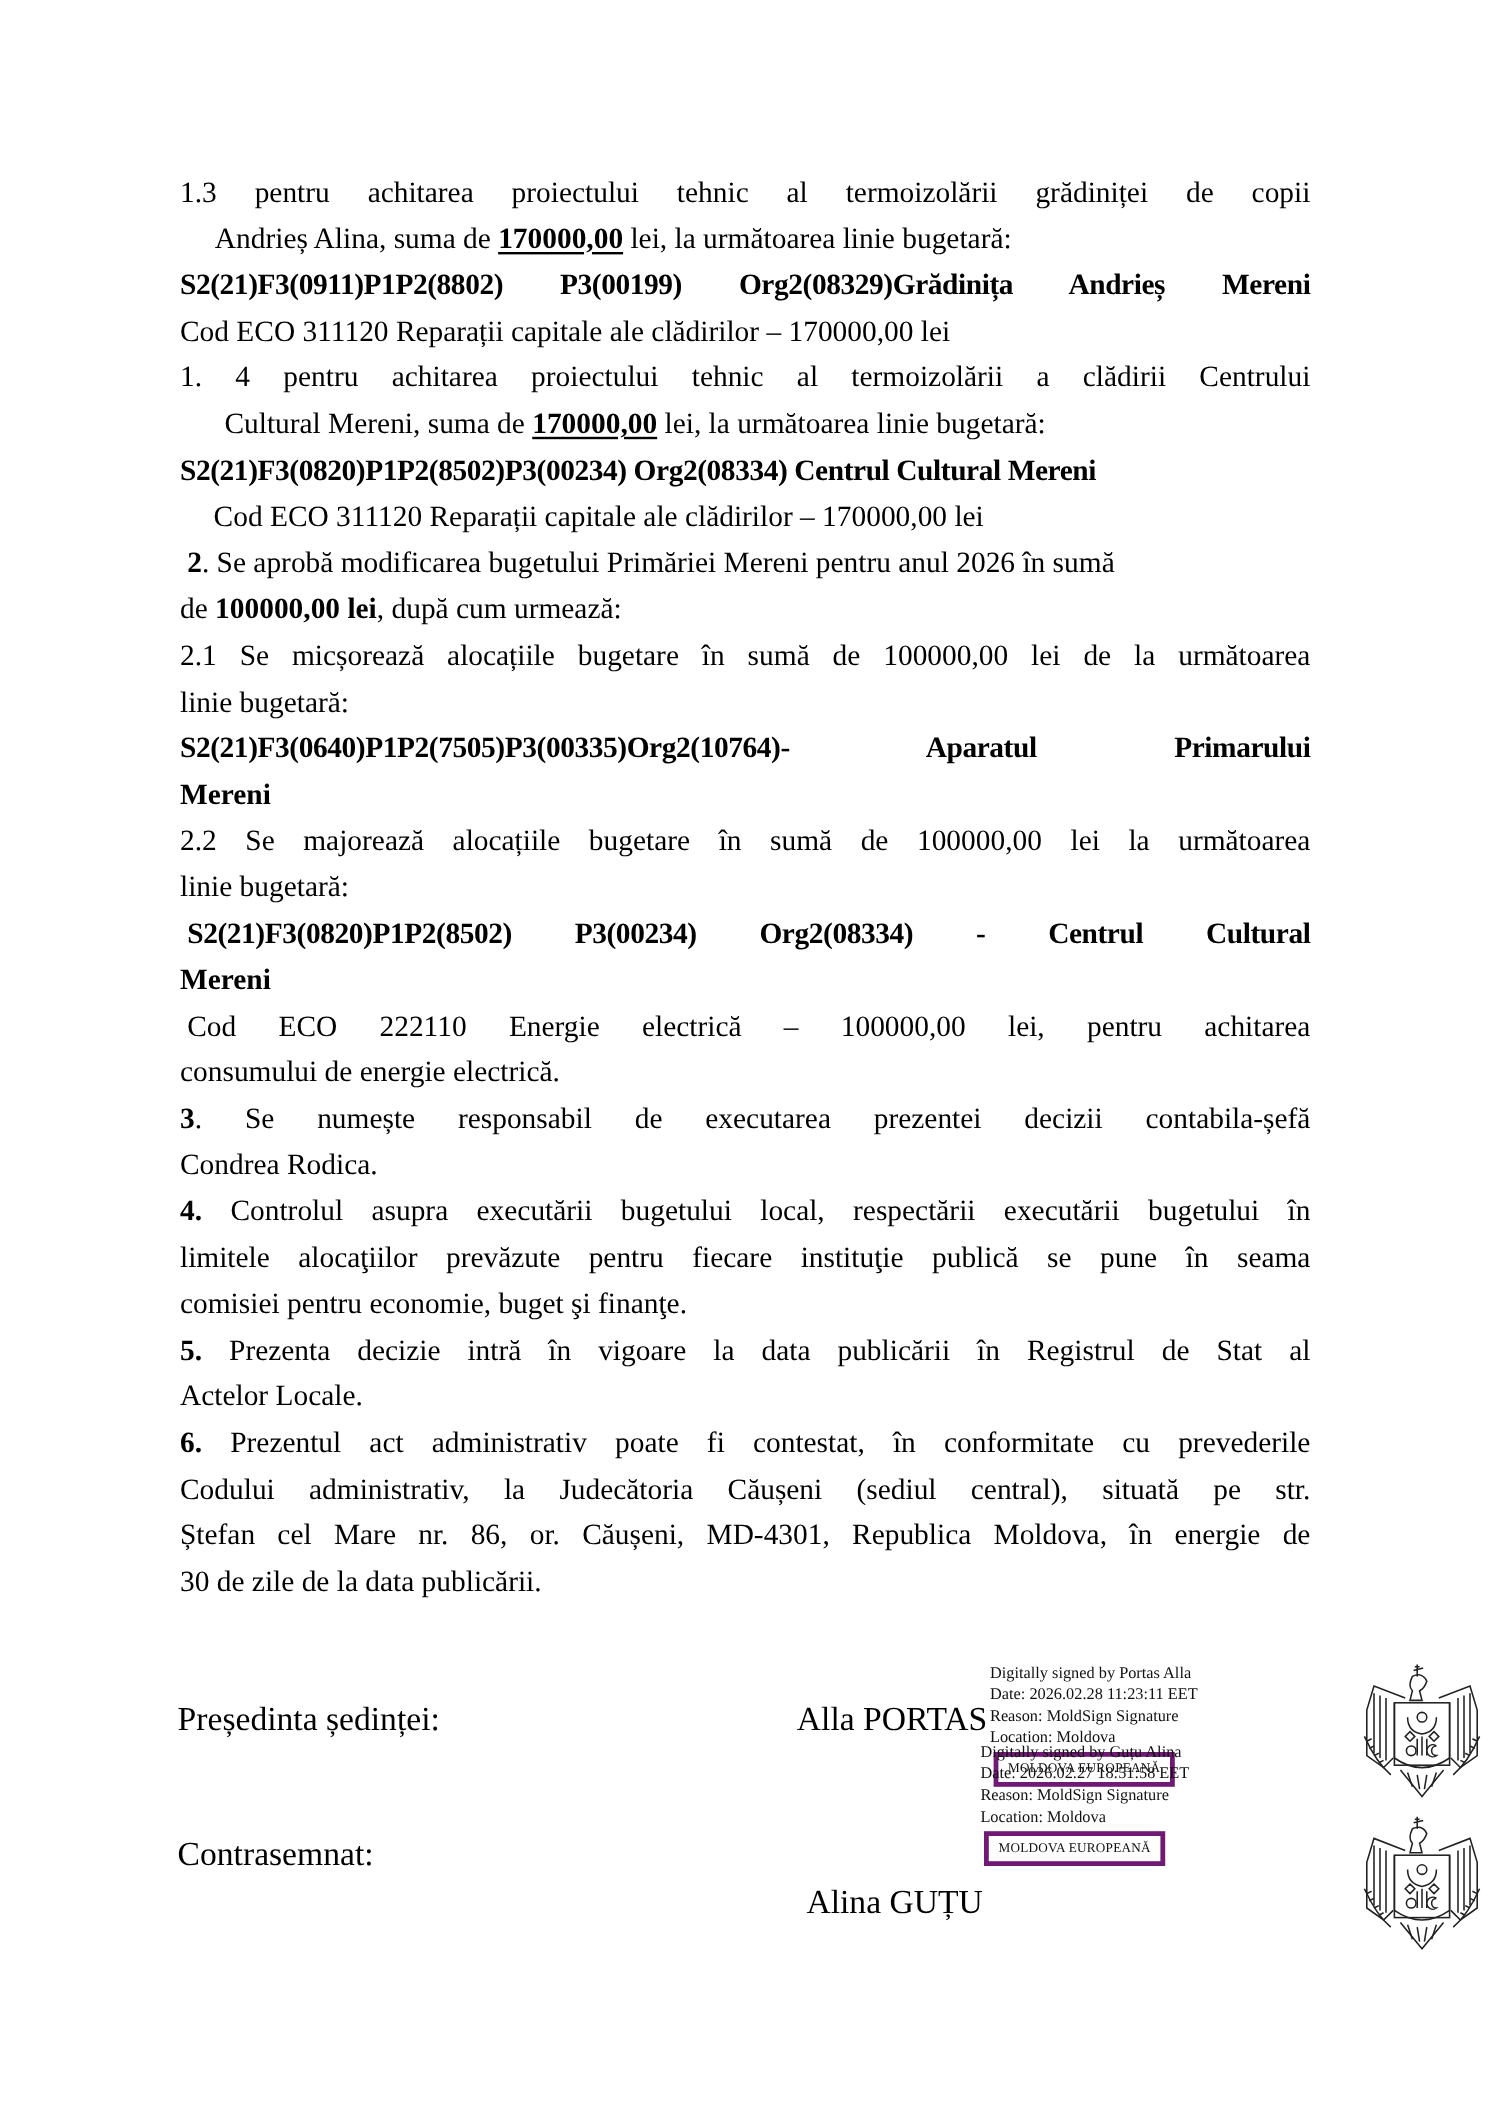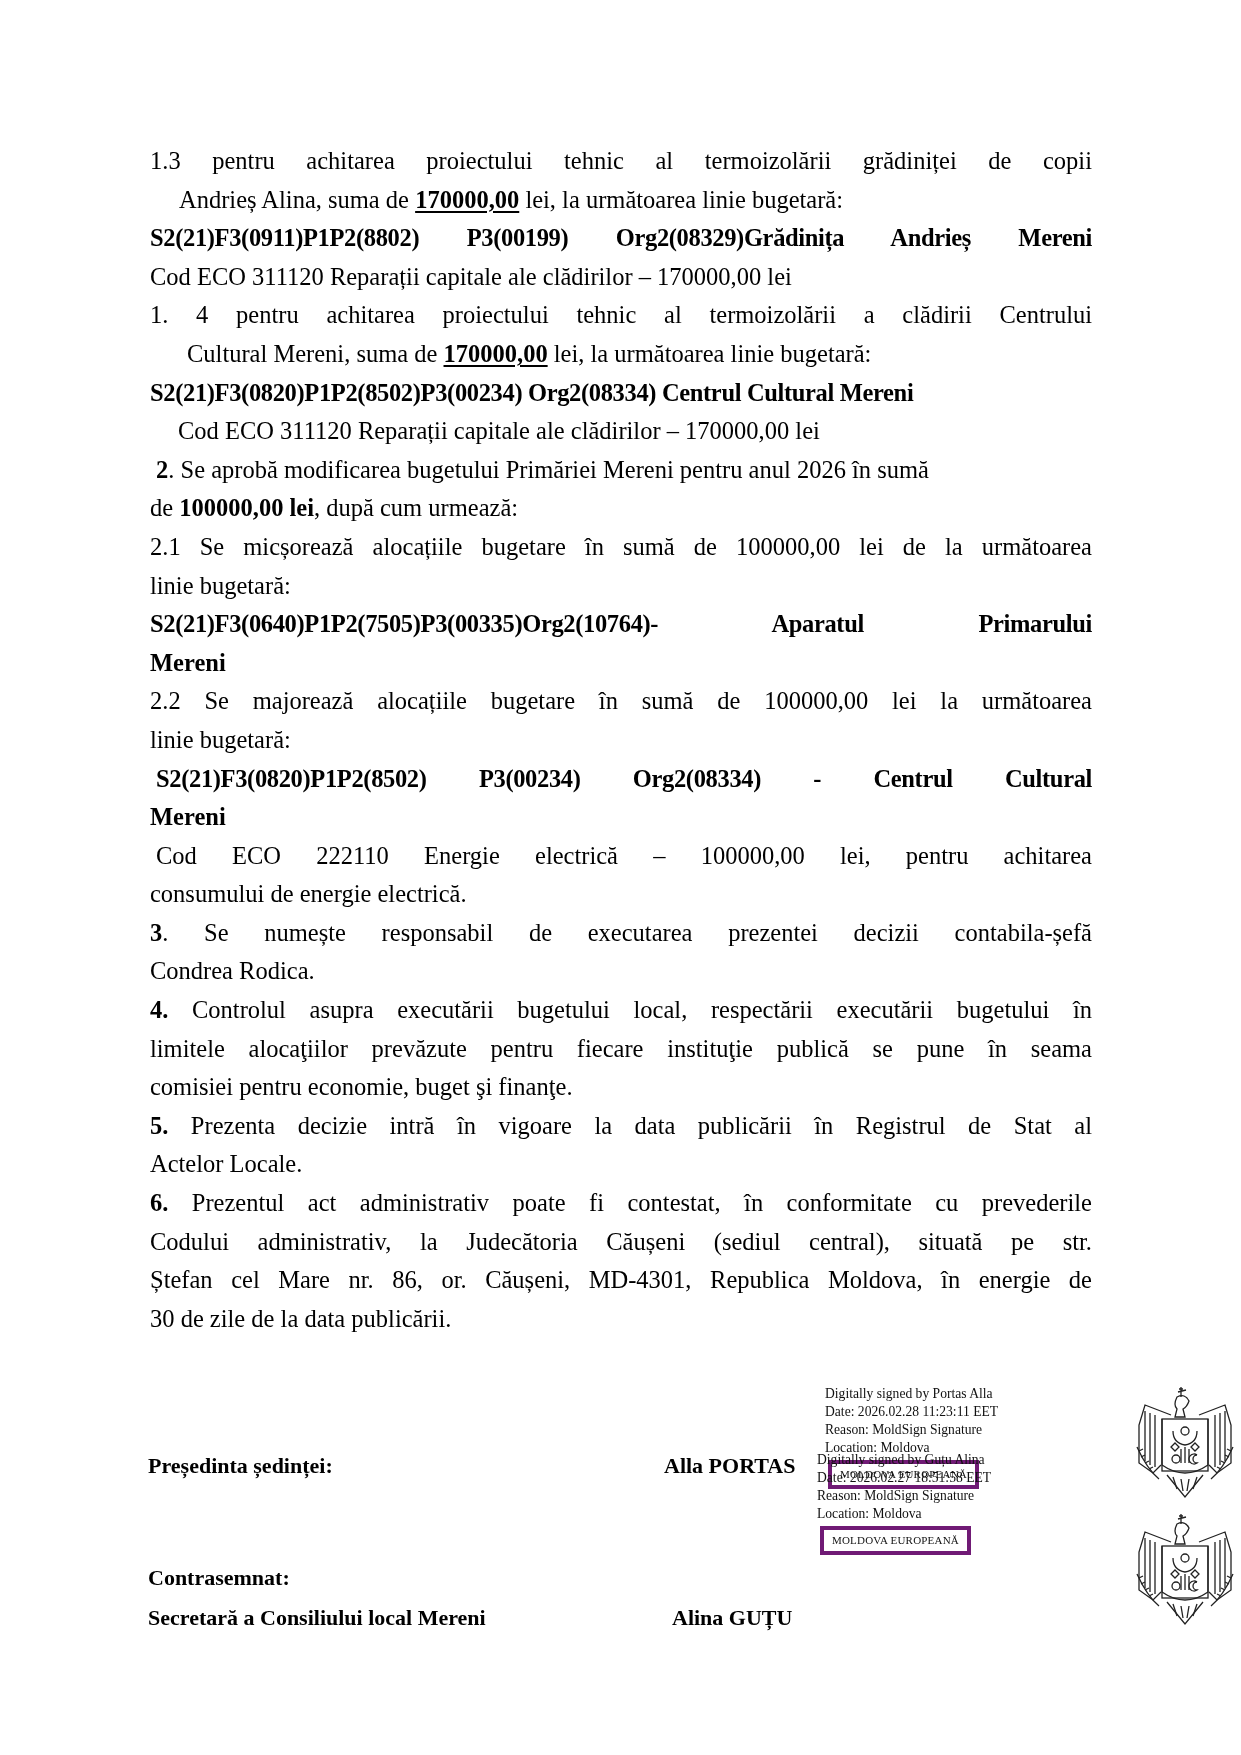--- a/index.html
+++ b/index.html
@@ -10,21 +10,21 @@
   .line { display:block; white-space:nowrap; height:38.6px; }
   .just { text-align:justify; text-align-last:justify; white-space:normal; }
   .ind1 { padding-left:29px; }
   .ind2 { padding-left:37px; }
   .ind3 { padding-left:28px; }
   .sp1 { padding-left:6px; }
   .b { font-weight:bold; }
   .u { text-decoration:underline; text-decoration-thickness:2px; text-underline-offset:3px; }
   .cond { letter-spacing:-0.35px; }
   .sig-area { position:absolute; left:0; top:0; width:1241px; height:1755px; pointer-events:none; }
-  .sig-label { position:absolute; font-weight:bold; font-size:22px; line-height:30px; white-space:nowrap;margin-top:32px; }
+  .sig-label { position:absolute; font-weight:normal; font-size:28px; line-height:30px; white-space:nowrap; }
   .stamp { position:absolute; font-family:"Liberation Serif", serif; font-size:13.6px; line-height:18px; color:#111; white-space:nowrap; }
   .stamp .box { display:inline-block; margin-top:3px; margin-left:3px; border:4px solid #701a75;
                 padding:0 8px; font-size:11px; line-height:21px; letter-spacing:0.2px; }
   .arms { position:absolute; width:108px; height:118px; }
 </style>
 </head>
 <body>
 
 <div class="page">
 
@@ -101,21 +101,20 @@
       <path d="M36 90 L54 112 L72 90"></path>
       <path d="M42 92 L46 104 M50 94 L52 106 M58 94 L56 106 M66 92 L62 104"></path>
       <path d="M6 62 Q16 84 28 94"></path>
       <path d="M102 62 Q92 84 80 94"></path>
       <path d="M8 66 l4 -2 M10 72 l4 -2 M14 78 l4 -2 M18 84 l4 -2"></path>
       <path d="M100 66 l-4 -2 M98 72 l-4 -2 M94 78 l-4 -2 M90 84 l-4 -2"></path>
     </g>
   </svg>
 
   <span class="sig-label" style="left:148px; top:1531px;">Contrasemnat:</span>
-  <span class="sig-label" style="left:148px; top:1571px;">Secretară a Consiliului local Mereni</span>
   <span class="sig-label" style="left:672px; top:1571px;">Alina GUȚU</span>
 
   <div class="stamp" style="left:817px; top:1451px;">
     <div>Digitally signed by Guțu Alina</div>
     <div>Date: 2026.02.27 18:51:58 EET</div>
     <div>Reason: MoldSign Signature</div>
     <div>Location: Moldova</div>
     <div class="box">MOLDOVA EUROPEANĂ</div>
   </div>
 

